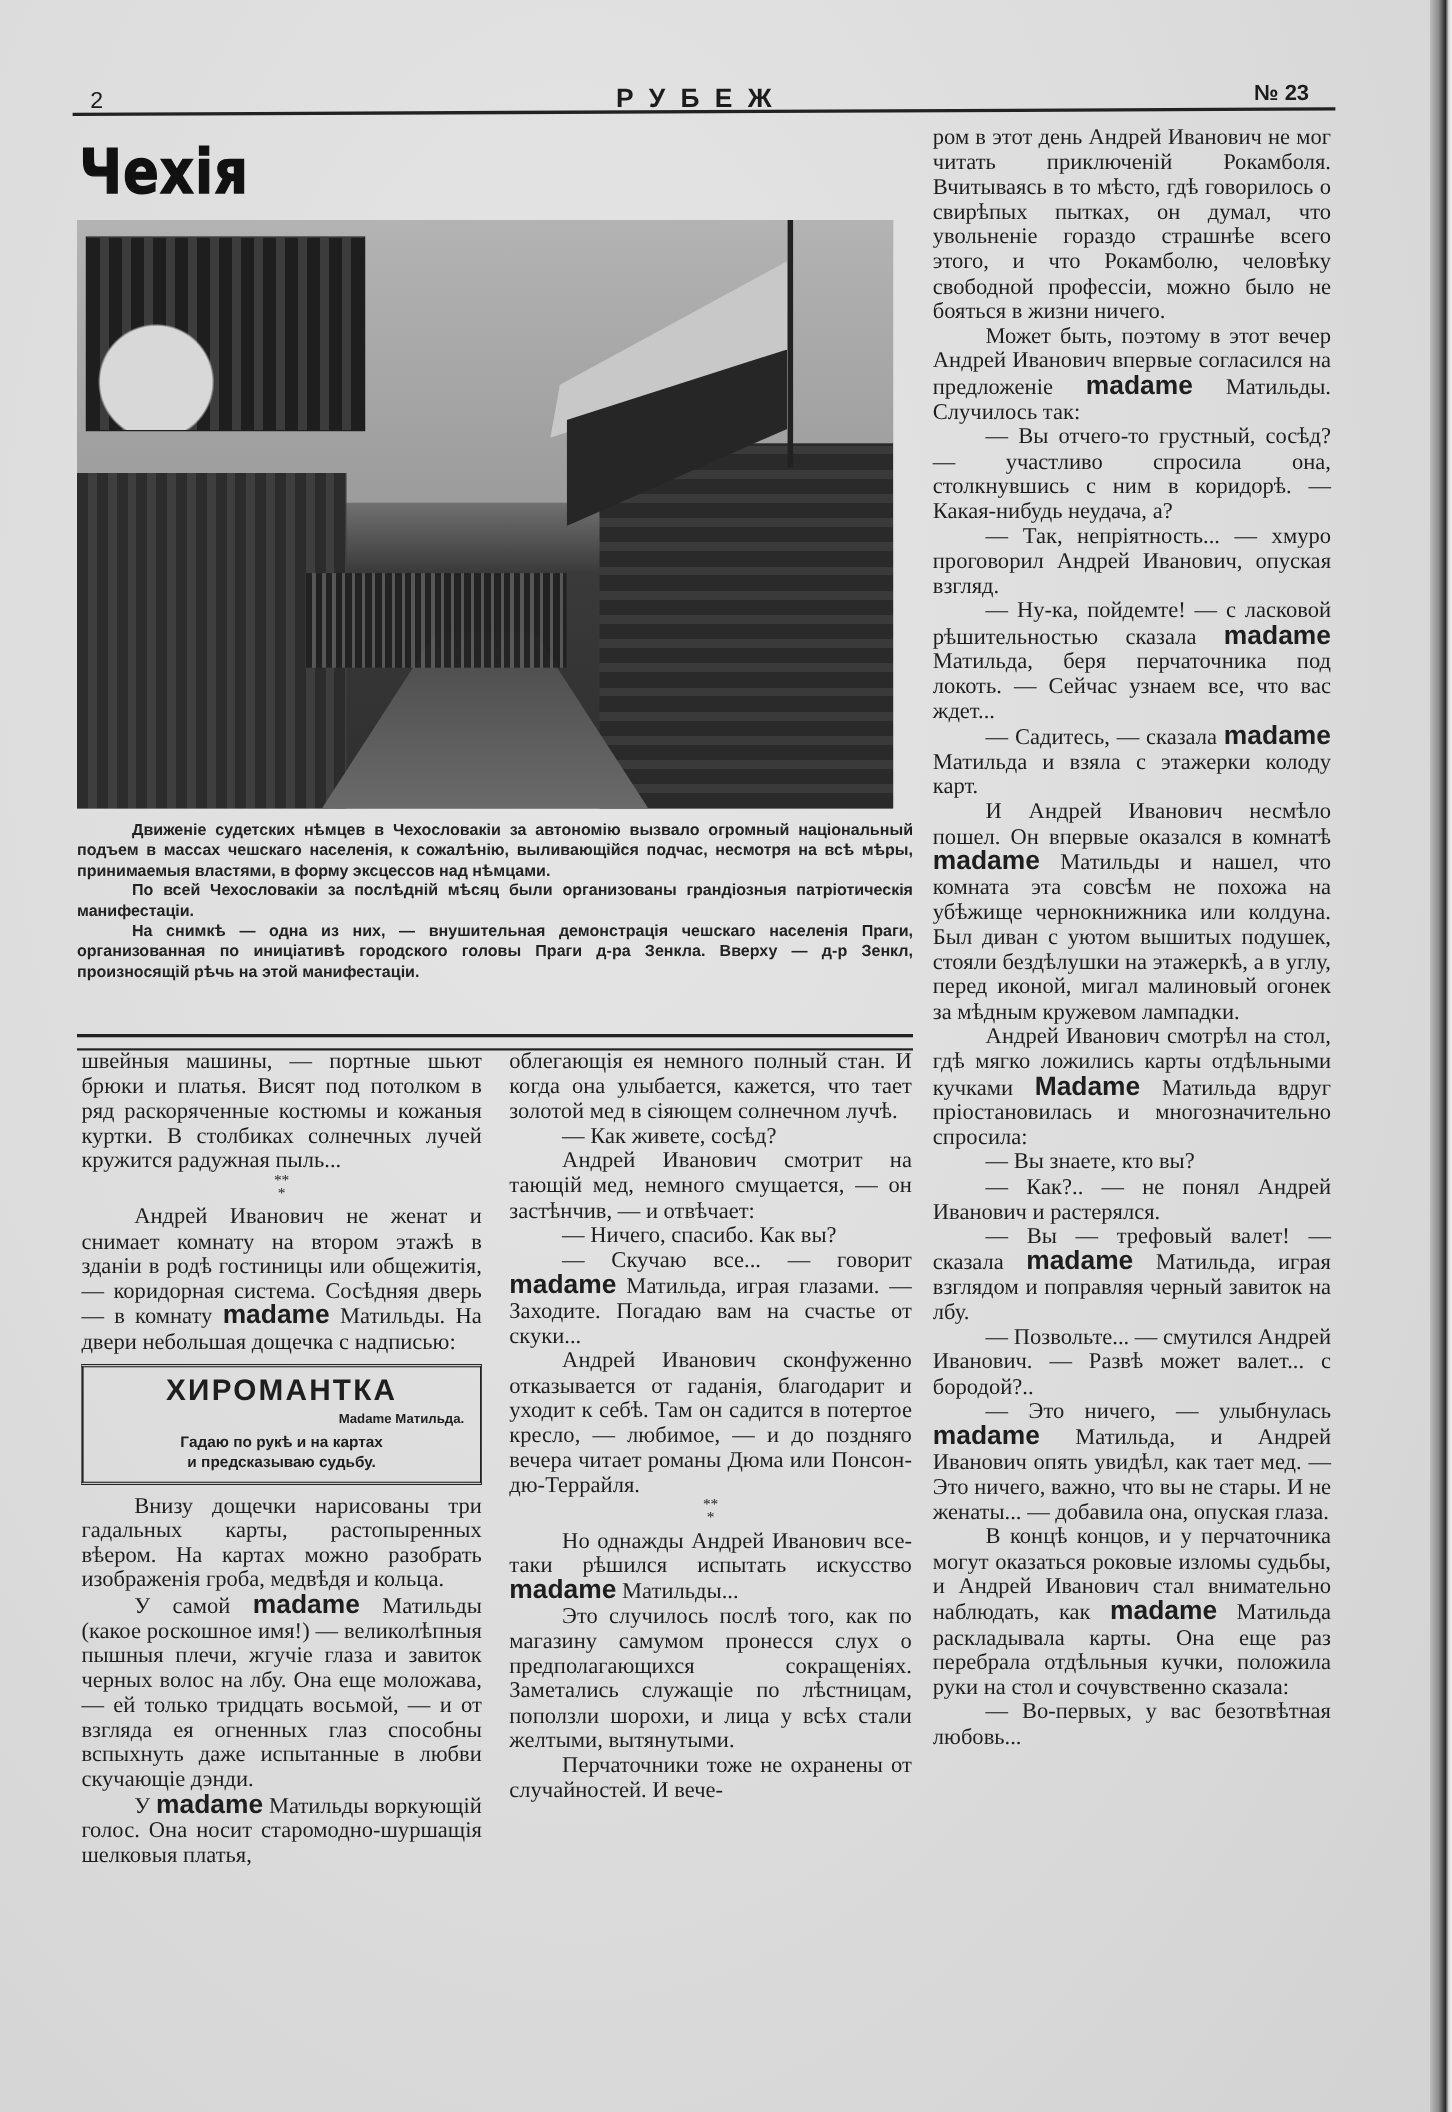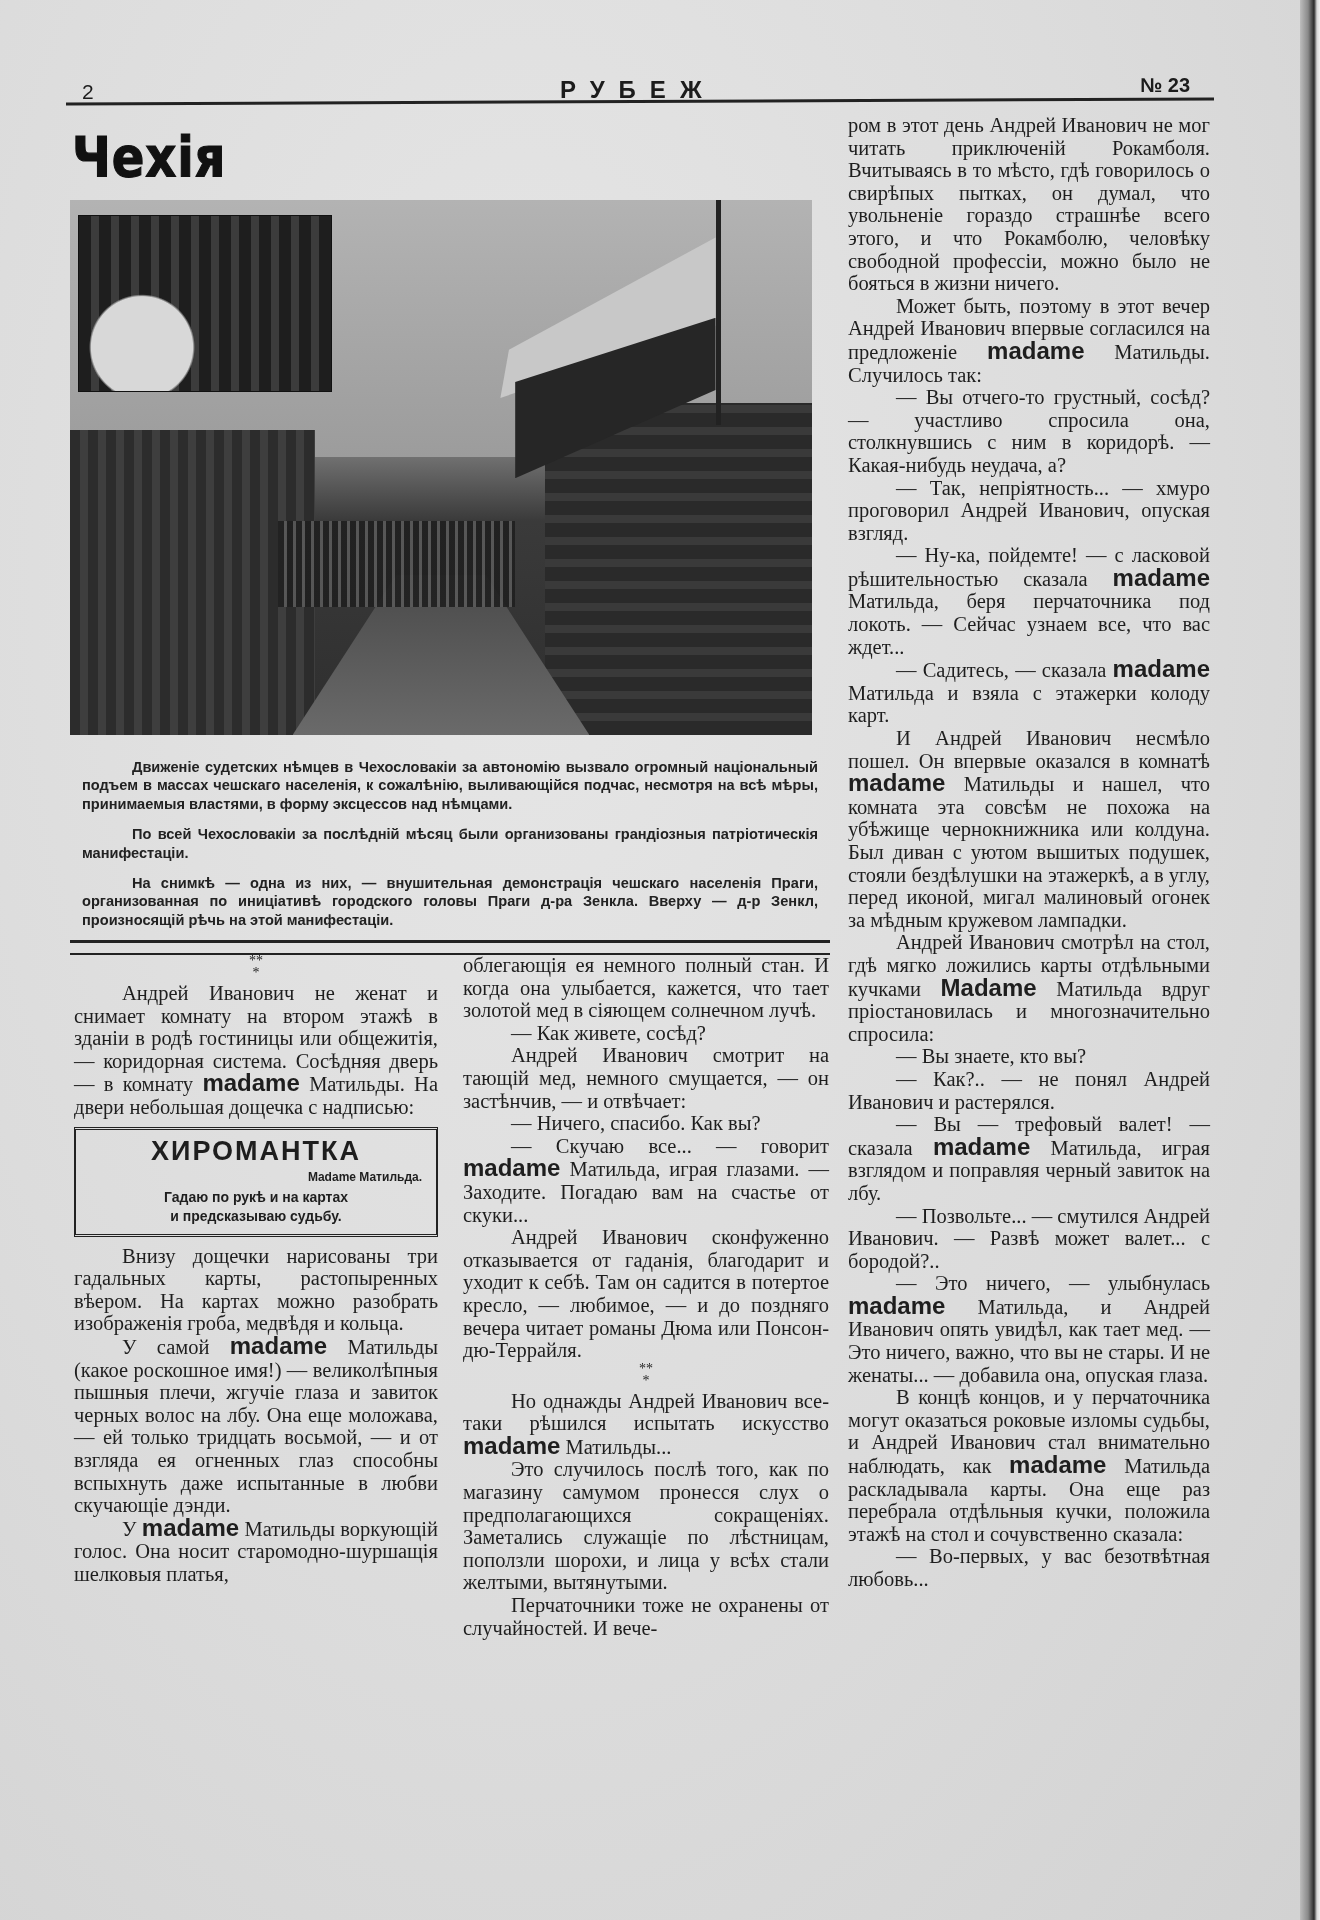--- a/index.html
+++ b/index.html
@@ -56,21 +56,21 @@
     background:
       radial-gradient(circle at 25% 75%, #d8d8d8 0 22%, transparent 23%),
       repeating-linear-gradient(90deg, #1e1e1e 0 12px, #3c3c3c 12px 20px);
     border: 1px solid #111; }
 
   .caption {
     position: absolute; left: 70px; top: 746px; width: 760px;
     font-family: "Liberation Sans", sans-serif; font-weight: bold;
     font-size: 14.6px; line-height: 18.4px; text-align: justify; color: #222;
   }
-  .caption p { margin: 12px; text-indent: 50px; }
+  .caption p { margin: 0; text-indent: 50px; }
   .rule-double { position: absolute; left: 70px; top: 940px; width: 760px; height: 10px;
     border-top: 3px solid #222; border-bottom: 2px solid #222; }
 
   .col {
     position: absolute; font-size: 20.5px; line-height: 22.6px; text-align: justify; color: #1e1e1e;
   }
   .col p { margin: 0; text-indent: 48px; }
   .col p.cont { text-indent: 0; }
   .col .stars { text-align: center; font-size: 14px; line-height: 12px; margin: 1px 0 3px; text-indent: 0; }
   .col .m { font-family: "Liberation Sans", sans-serif; font-weight: bold; font-size: 24px; }
@@ -113,20 +113,21 @@
   </div>
 
   <div class="caption">
     <p>Движеніе судетских нѣмцев в Чехословакіи за автономію вызвало огромный національный подъем в массах чешскаго населенія, к сожалѣнію, выливающійся подчас, несмотря на всѣ мѣры, принимаемыя властями, в форму эксцессов над нѣмцами.</p>
     <p>По всей Чехословакіи за послѣдній мѣсяц были организованы грандіозныя патріотическія манифестаціи.</p>
     <p>На снимкѣ — одна из них, — внушительная демонстрація чешскаго населенія Праги, организованная по иниціативѣ городского головы Праги д-ра Зенкла. Вверху — д-р Зенкл, произносящій рѣчь на этой манифестаціи.</p>
   </div>
   <div class="rule-double"></div>
 
   <div class="col col1">
+    <p class="cont">швейныя машины, — портные шьют брюки и платья. Висят под потолком в ряд раскоряченные костюмы и кожаныя куртки. В столбиках солнечных лучей кружится радужная пыль...</p>
     <div class="stars">**<br>*</div>
     <p><span>Андрей Иванович не женат и снимает комнату на втором этажѣ в зданіи в родѣ гостиницы или общежитія, — коридорная система. Сосѣдняя дверь — в комнату </span><span class="m">madame</span><span> Матильды. На двери небольшая дощечка с надписью:</span></p>
     <div class="sign">
       <div class="s1">ХИРОМАНТКА</div>
       <div class="s2">Madame Матильда.</div>
       <div class="s3">Гадаю по рукѣ и на картах</div>
       <div class="s3">и предсказываю судьбу.</div>
     </div>
     <p>Внизу дощечки нарисованы три гадальных карты, растопыренных вѣером. На картах можно разобрать изображенія гроба, медвѣдя и кольца.</p>
     <p><span>У самой </span><span class="m">madame</span><span> Матильды (какое роскошное имя!) — великолѣпныя пышныя плечи, жгучіе глаза и завиток черных волос на лбу. Она еще моложава, — ей только тридцать восьмой, — и от взгляда ея огненных глаз способны вспыхнуть даже испытанные в любви скучающіе дэнди.</span></p>
@@ -153,17 +154,17 @@
     <p>— Так, непріятность... — хмуро проговорил Андрей Иванович, опуская взгляд.</p>
     <p><span>— Ну-ка, пойдемте! — с ласковой рѣшительностью сказала </span><span class="m">madame</span><span> Матильда, беря перчаточника под локоть. — Сейчас узнаем все, что вас ждет...</span></p>
     <p><span>— Садитесь, — сказала </span><span class="m">madame</span><span> Матильда и взяла с этажерки колоду карт.</span></p>
     <p><span>И Андрей Иванович несмѣло пошел. Он впервые оказался в комнатѣ </span><span class="m">madame</span><span> Матильды и нашел, что комната эта совсѣм не похожа на убѣжище чернокнижника или колдуна. Был диван с уютом вышитых подушек, стояли бездѣлушки на этажеркѣ, а в углу, перед иконой, мигал малиновый огонек за мѣдным кружевом лампадки.</span></p>
     <p><span>Андрей Иванович смотрѣл на стол, гдѣ мягко ложились карты отдѣльными кучками </span><span class="m">Madame</span><span> Матильда вдруг пріостановилась и многозначительно спросила:</span></p>
     <p>— Вы знаете, кто вы?</p>
     <p>— Как?.. — не понял Андрей Иванович и растерялся.</p>
     <p><span>— Вы — трефовый валет! — сказала </span><span class="m">madame</span><span> Матильда, играя взглядом и поправляя черный завиток на лбу.</span></p>
     <p>— Позвольте... — смутился Андрей Иванович. — Развѣ может валет... с бородой?..</p>
     <p><span>— Это ничего, — улыбнулась </span><span class="m">madame</span><span> Матильда, и Андрей Иванович опять увидѣл, как тает мед. — Это ничего, важно, что вы не стары. И не женаты... — добавила она, опуская глаза.</span></p>
-    <p><span>В концѣ концов, и у перчаточника могут оказаться роковые изломы судьбы, и Андрей Иванович стал внимательно наблюдать, как </span><span class="m">madame</span><span> Матильда раскладывала карты. Она еще раз перебрала отдѣльныя кучки, положила этажѣ на стол и сочувственно сказала:</span></p>
+    <p><span>В концѣ концов, и у перчаточника могут оказаться роковые изломы судьбы, и Андрей Иванович стал внимательно наблюдать, как </span><span class="m">madame</span><span> Матильда раскладывала карты. Она еще раз перебрала отдѣльныя кучки, положила руки на стол и сочувственно сказала:</span></p>
     <p>— Во-первых, у вас безотвѣтная любовь...</p>
   </div>
 </div>
 <div class="edge"></div>
 
 </body></html>

